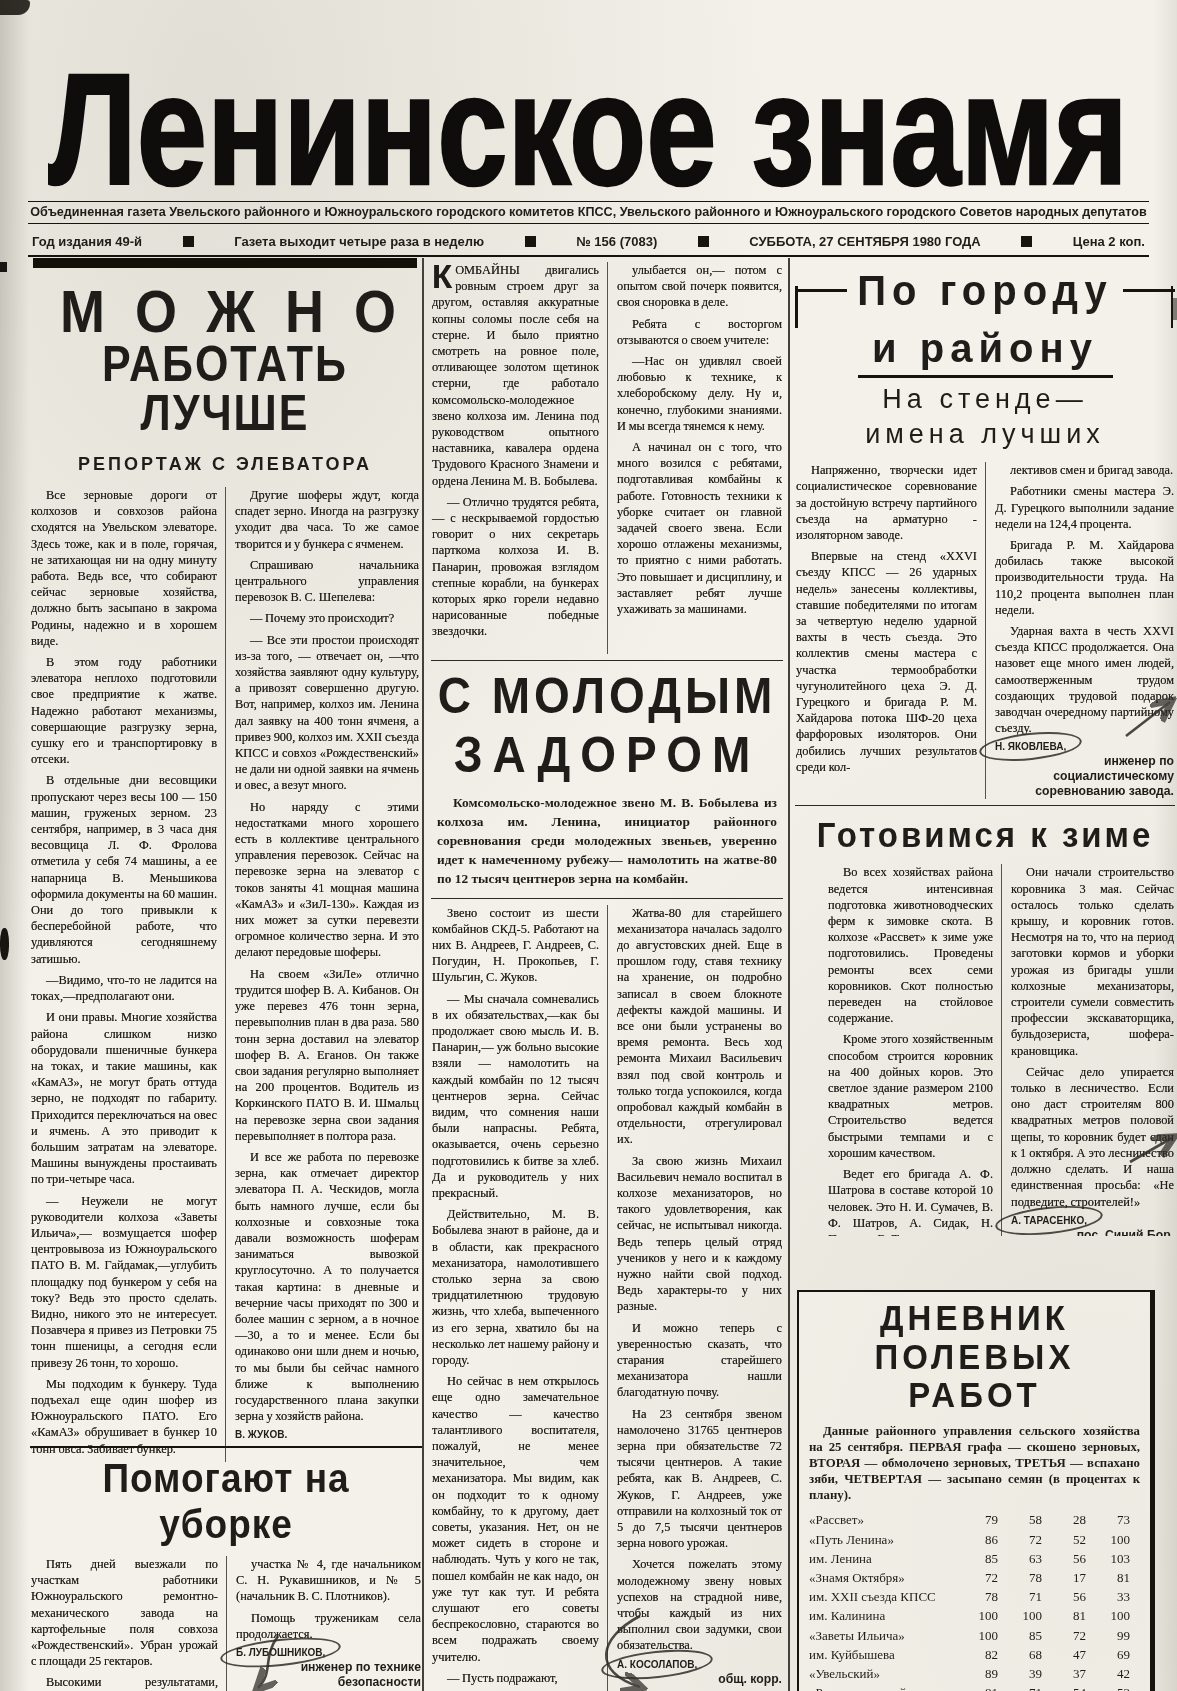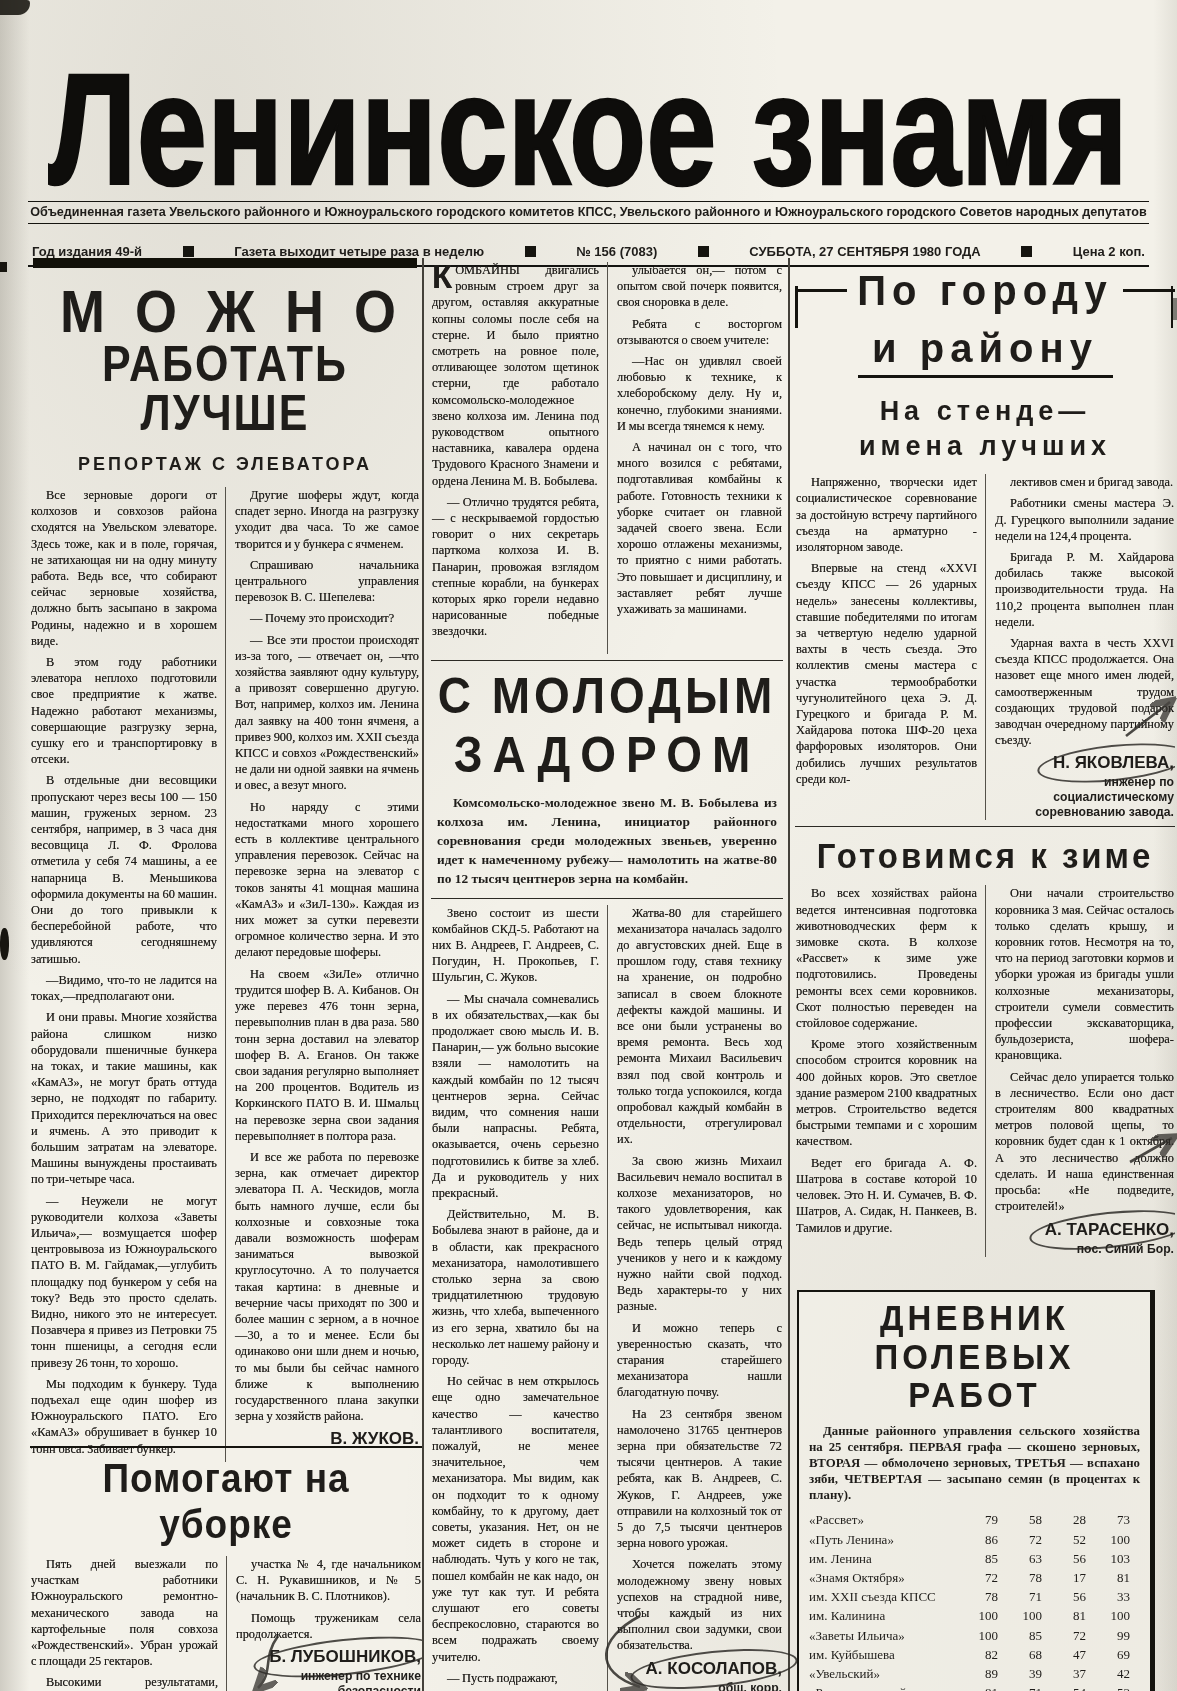--- a/index.html
+++ b/index.html
@@ -26,35 +26,35 @@
   .masthead text { fill:#0e0d0b; stroke:#0e0d0b; stroke-width:2.5; }
   .subtitle {
     position:absolute; top:201px; left:28px; width:1121px; text-align:center;
     font-family:"Liberation Sans",sans-serif; font-weight:bold; font-size:12.6px;
     border-top:1.5px solid #15140f; border-bottom:1px solid #15140f; padding:3px 0 4px;
   }
   .dateline {
     position:absolute; top:225px; left:28px; width:1121px;
     display:flex; align-items:center; justify-content:space-between;
     font-family:"Liberation Sans",sans-serif; font-weight:bold; font-size:13px;
-    border-bottom:2.5px solid #131310; padding:19px 4px 6px;
+    border-bottom:2.5px solid #131310; padding:9px 4px 6px;
   }
   .sq { display:inline-block; width:11px; height:11px; background:#15140f; }
 
   
   .cols { display:flex; align-items:stretch; }
   .col { width:50%; padding:0 8px 0 1px; }
   .col + .col { border-left:1.3px solid #55524a; padding:0 1px 0 9px; }
   .col p.para, .lead, .intro { text-align:justify; }
   .col p.para {
     margin:0 0 5px; text-indent:15px; font-size:12.4px; line-height:16.2px;
     word-spacing:-0.4px; text-shadow:0 0 0.3px rgba(25,22,18,.65);
   }
-  .sig { margin:4px 0 0; text-align:right; font-family:"Liberation Sans",sans-serif;
-         font-weight:bold; font-size:17px; }
+  .sig { margin:4px 0 0; text-align:left; font-family:"Liberation Sans",sans-serif;
+         font-weight:bold; font-size:10px; }
   .sig-role { margin:2px 0 0; text-align:right; font-family:"Liberation Sans",sans-serif;
          font-weight:bold; font-size:12.2px; line-height:15px; }
   .thin-rule { border:none; border-top:1.5px solid #2c2a24; margin:6px 0; }
   .clip { overflow:hidden; }
 
   .circled { position:relative; display:inline-block; }
   .circled::after {
     content:""; position:absolute; left:-16px; right:-16px; top:-8px; bottom:-8px;
     border:2.6px solid rgba(40,38,34,.82); border-radius:50%;
     transform:rotate(-6deg); pointer-events:none;
@@ -96,26 +96,26 @@
   .block-right { position:absolute; left:795px; top:262px; width:380px; height:1429px; }
   .pg-header { position:relative; padding:6px 0 0; }
   .pg-line { display:flex; align-items:center; gap:10px; }
   .pg-dash { flex:1; height:3px; background:#15140f; }
   .pg-word { font-family:"Liberation Sans",sans-serif; font-weight:bold; font-size:40px;
     line-height:1.1; letter-spacing:6px; transform:scaleY(1.05); white-space:nowrap; }
   .pg-line2 { text-align:center; margin-top:14px; }
   .pg-underline { width:255px; height:3px; background:#15140f; margin:5px auto 0; }
   .pg-tick { position:absolute; width:2.5px; height:42px; background:#15140f; top:24px; }
   .pg-tick-l { left:0; } .pg-tick-r { right:2px; }
-  .stende-title { margin:16px 0 10px; text-align:center; font-family:"Liberation Sans",sans-serif;
-    font-weight:bold; font-size:27px; line-height:1.3; letter-spacing:5px; }
+  .stende-title { margin:4px 0 10px; text-align:center; font-family:"Liberation Sans",sans-serif;
+    font-weight:normal; font-size:27px; line-height:1.3; letter-spacing:5px; }
   .stende-cols { max-height:352px; }
   .h-zima { margin:10px 0 10px; text-align:center; font-family:"Liberation Sans",sans-serif;
     font-weight:bold; font-size:33px; letter-spacing:3px; transform:scaleY(1.05); }
-  .zima-cols { max-height:372px; }
+  .zima-cols { max-height:372px;margin-left:32px; }
 
   .dnevnik { position:absolute; top:1028px; left:2px; width:358px;
     border:2px solid #15140f; border-right-width:5px; padding:8px 10px 10px; background:rgba(243,241,233,.6); }
   .h-dnev { margin:2px 0 0; text-align:center; font-family:"Liberation Sans",sans-serif;
     font-weight:bold; font-size:33px; line-height:1.12; letter-spacing:4px; transform:scaleY(1.05); }
   .intro { margin:10px 0 8px; font-weight:bold; font-size:12.8px; line-height:16px; text-indent:14px; }
   table.dnev-table { width:100%; border-collapse:collapse; font-size:13px; }
   .dnev-table td { padding:1.6px 0; }
   .dnev-table td.num { text-align:right; width:44px; padding-right:10px; }
 

